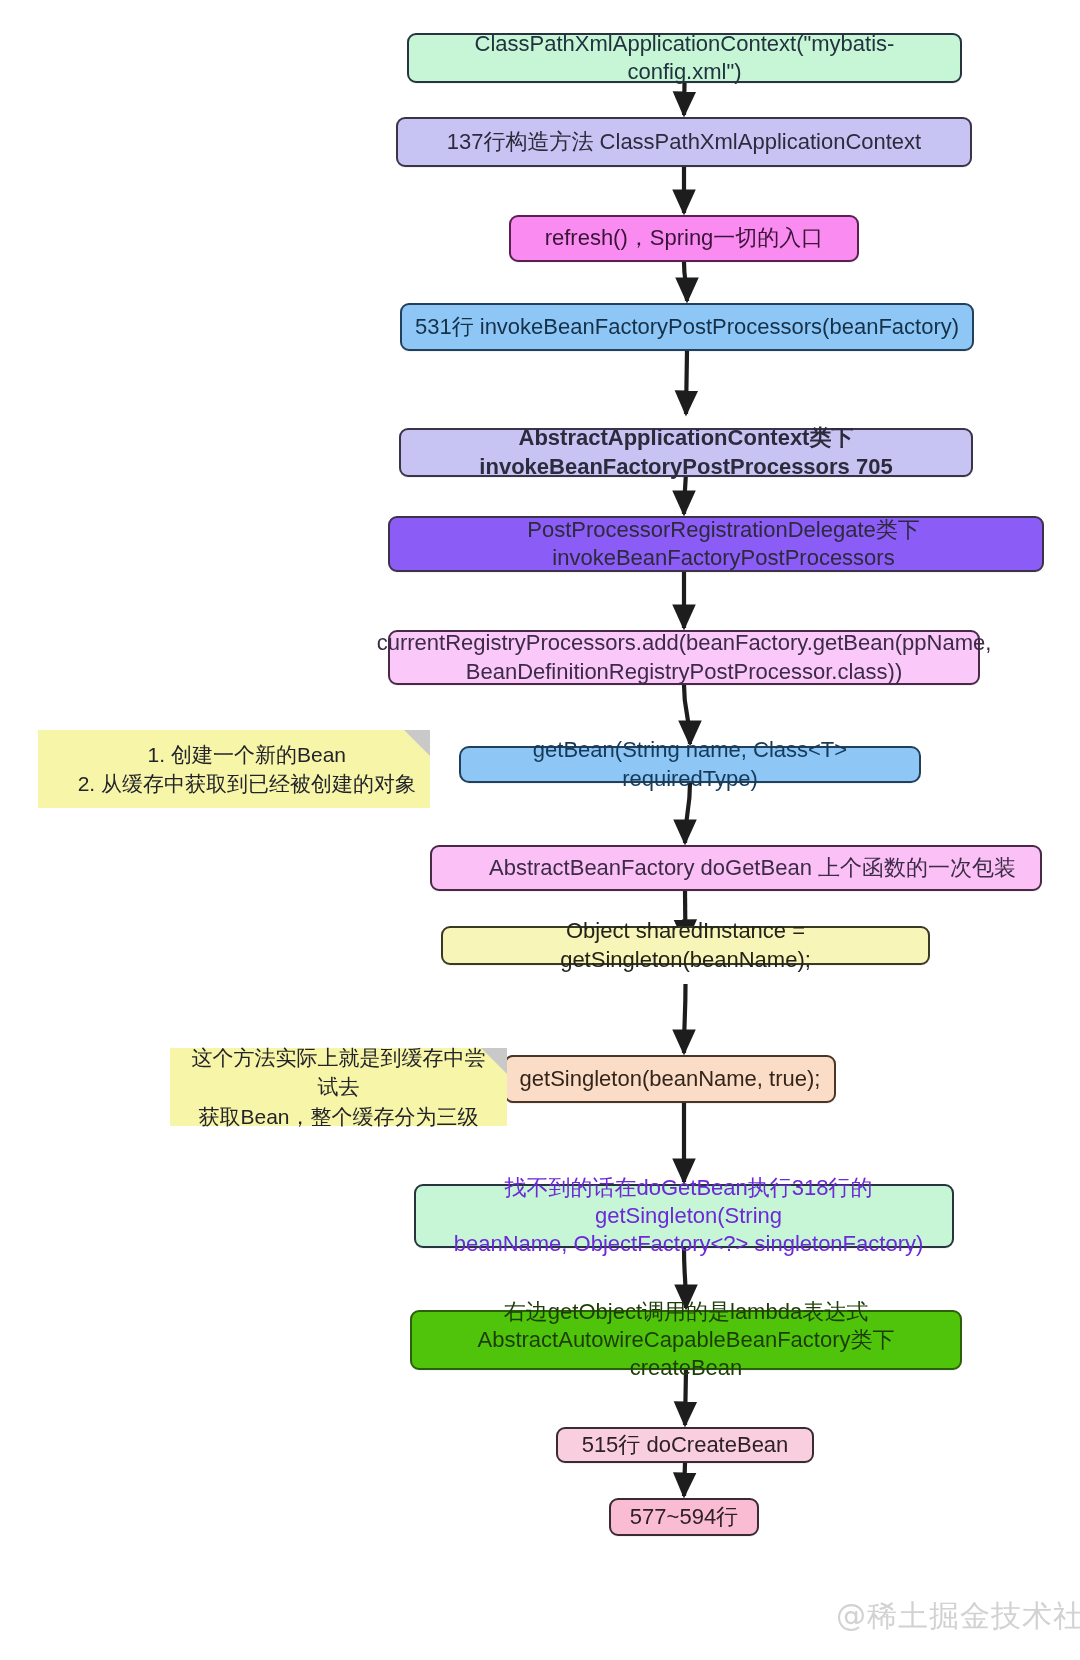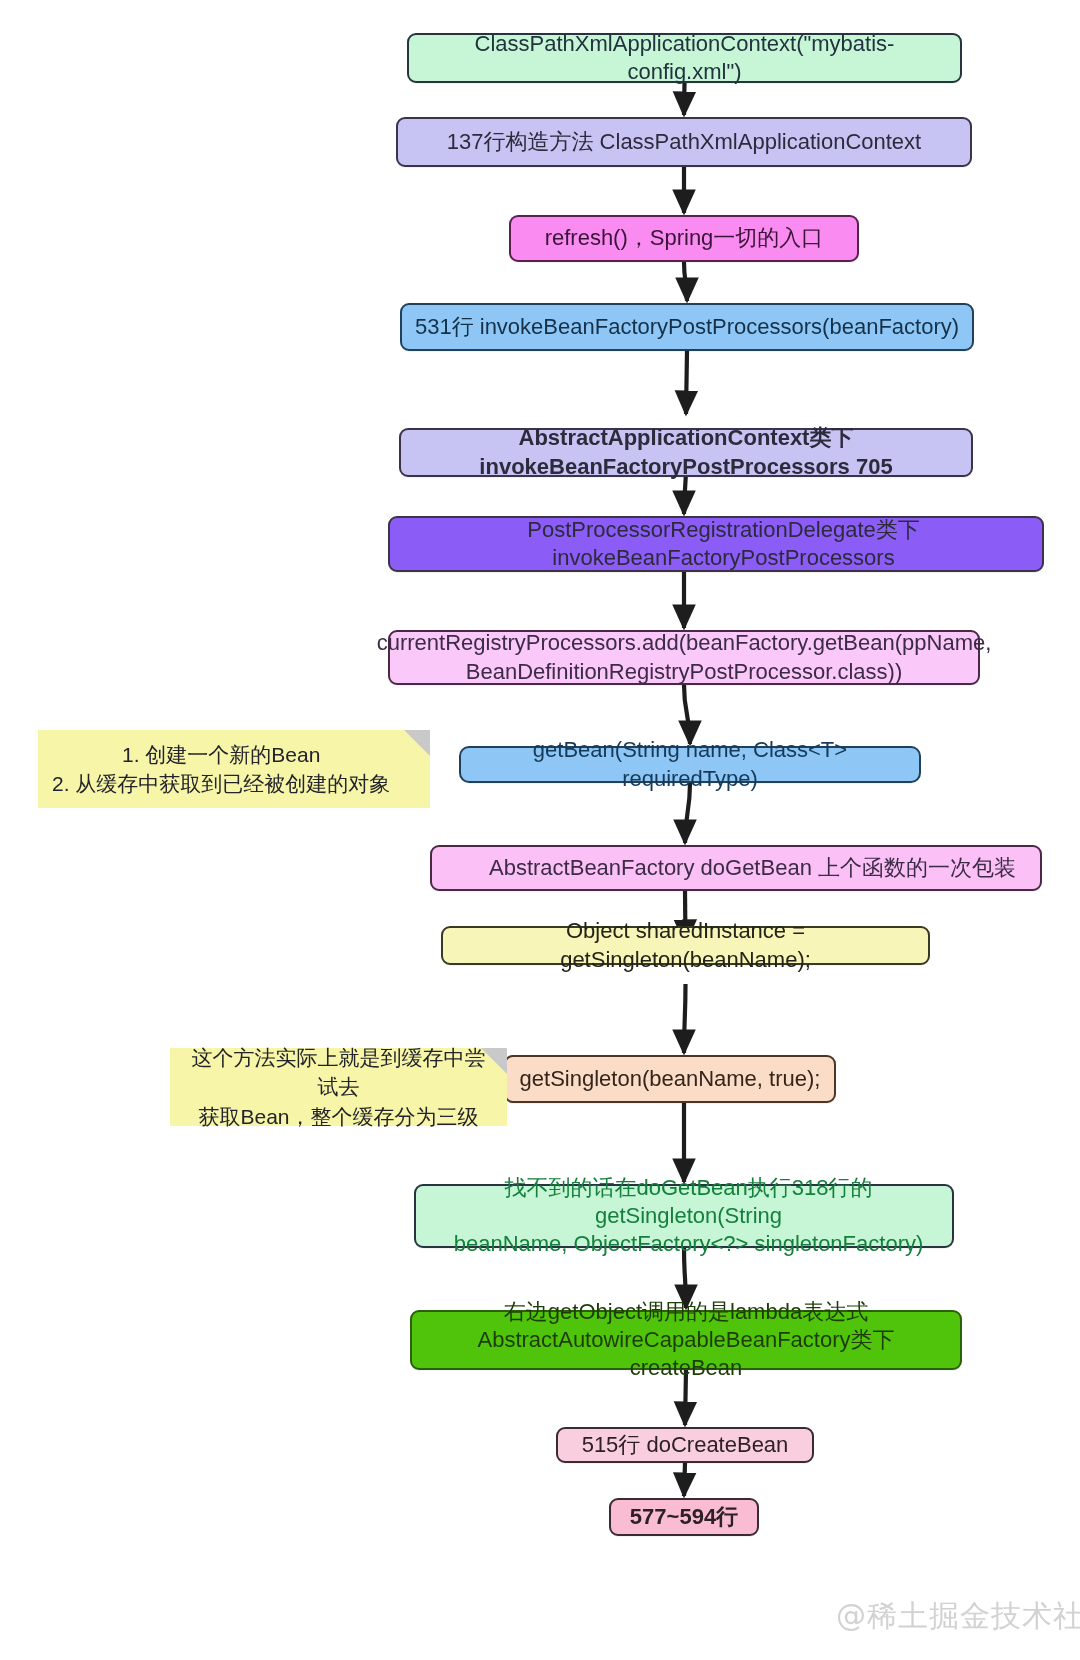--- a/index.html
+++ b/index.html
@@ -47,21 +47,21 @@
     white-space: pre-line;
   }
   .note {
     position: absolute;
     z-index: 2;
     box-sizing: border-box;
     background: #f7f6a8;
     border: none;
     display: flex;
     align-items: center;
-    justify-content: flex-start;
+    justify-content: flex-end;
     text-align: center;
     line-height: 1.4;
     font-size: 21px;
     color: #23232b;
     white-space: pre-line;
     padding: 14px 14px;
   }
   .note .fold {
     position: absolute;
     top: 0;
@@ -118,26 +118,26 @@
       <div class="node" style="left: 399px; top: 428px; width: 574px; height: 49px; background: rgb(199, 196, 244); border-color: rgb(59, 51, 71); color: rgb(45, 42, 60); font-weight: bold;">AbstractApplicationContext类下
 invokeBeanFactoryPostProcessors 705</div>
       <div class="node" style="left: 388px; top: 516px; width: 656px; height: 56px; background: #8b5cf6; border-color: rgb(59, 51, 71); color: rgb(45, 42, 60); padding-left: 25px;">PostProcessorRegistrationDelegate类下
 invokeBeanFactoryPostProcessors</div>
       <div class="node" style="left: 388px; top: 630px; width: 592px; height: 55px; background: rgb(251, 200, 250); border-color: rgb(74, 41, 70); color: rgb(60, 43, 70);">currentRegistryProcessors.add(beanFactory.getBean(ppName,
 BeanDefinitionRegistryPostProcessor.class))</div>
       <div class="node" style="left: 459px; top: 746px; width: 462px; height: 37px; background: rgb(142, 199, 245); border-color: rgb(32, 64, 92); color: rgb(22, 58, 88); border-radius: 10px;">getBean(String name, Class&lt;T&gt; requiredType)</div>
       <div class="node" style="left: 430px; top: 845px; width: 612px; height: 46px; background: rgb(251, 192, 246); border-color: rgb(74, 41, 70); color: rgb(60, 43, 70); padding-left: 43px;">AbstractBeanFactory   doGetBean 上个函数的一次包装</div>
       <div class="node" style="left: 441px; top: 926px; width: 489px; height: 39px; background: rgb(248, 245, 184); border-color: rgb(58, 58, 36); color: rgb(35, 35, 27);">Object sharedInstance = getSingleton(beanName);</div>
       <div class="node" style="left: 504px; top: 1055px; width: 332px; height: 48px; background: rgb(251, 220, 198); border-color: rgb(74, 53, 38); color: rgb(51, 37, 28);">getSingleton(beanName, true);</div>
-      <div class="node" style="left: 414px; top: 1184px; width: 540px; height: 64px; background: rgb(198, 246, 213); border-color: rgb(39, 52, 63); color: #15803d; padding-left: 19px;">找不到的话在doGetBean执行318行的getSingleton(String
+      <div class="node" style="left: 414px; top: 1184px; width: 540px; height: 64px; background: rgb(198, 246, 213); border-color: rgb(39, 52, 63); color: #6d28d9; padding-left: 19px;">找不到的话在doGetBean执行318行的getSingleton(String
 beanName, ObjectFactory&lt;?&gt; singletonFactory)</div>
       <div class="node" style="left: 410px; top: 1310px; width: 552px; height: 60px; background: rgb(79, 196, 11); border-color: rgb(44, 95, 10); color: rgb(29, 61, 7);">右边getObject调用的是lambda表达式
 AbstractAutowireCapableBeanFactory类下 createBean</div>
       <div class="node" style="left: 556px; top: 1427px; width: 258px; height: 36px; background: rgb(249, 207, 223); border-color: rgb(58, 43, 51); color: rgb(46, 32, 39);">515行 doCreateBean</div>
-      <div class="node" style="left: 609px; top: 1498px; width: 150px; height: 38px; background: rgb(249, 188, 211); border-color: rgb(58, 43, 51); color: rgb(46, 32, 39); font-weight: bold;">577~594行</div>
+      <div class="node" style="left: 609px; top: 1498px; width: 150px; height: 38px; background: rgb(249, 188, 211); border-color: rgb(58, 43, 51); color: rgb(46, 32, 39);">577~594行</div>
     </div>
   <div id="notes-layer">
       <div class="note" style="left: 38px; top: 730px; width: 392px; height: 78px; background: rgb(247, 246, 168);"><span>1. 创建一个新的Bean
 2. 从缓存中获取到已经被创建的对象</span><span class="fold"></span></div>
       <div class="note" style="left: 170px; top: 1048px; width: 337px; height: 78px; background: rgb(247, 246, 168);"><span>这个方法实际上就是到缓存中尝试去
 获取Bean，整个缓存分为三级</span><span class="fold"></span></div>
     </div>
 
   <div class="watermark" style="left: 836px; top: 1596px;">@稀土掘金技术社区</div>
 </div>

